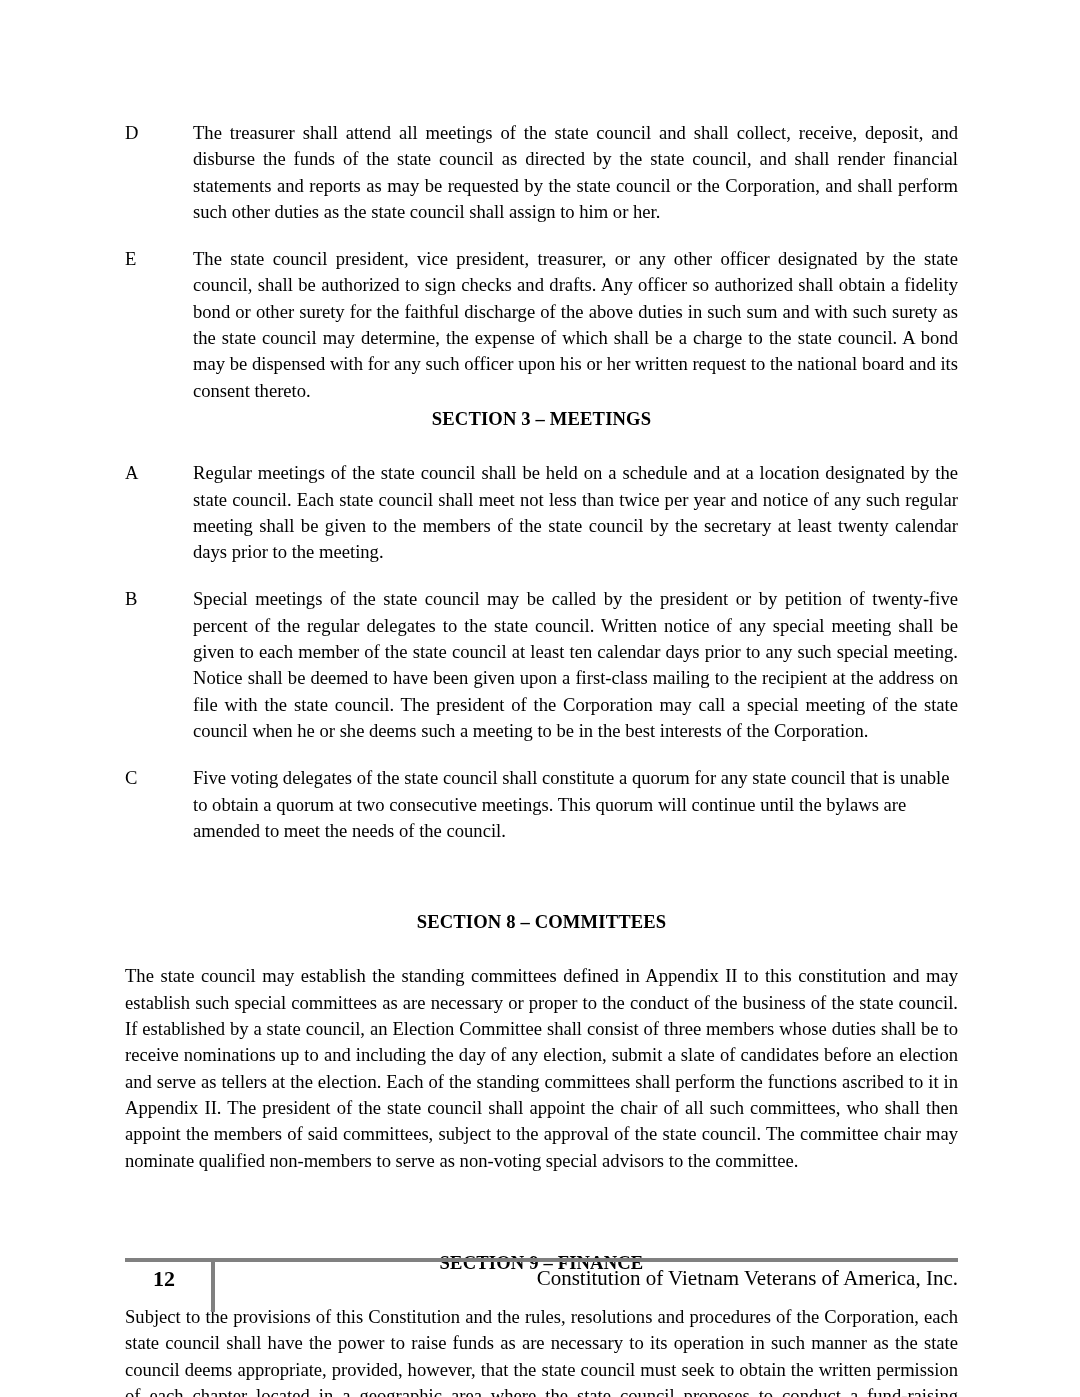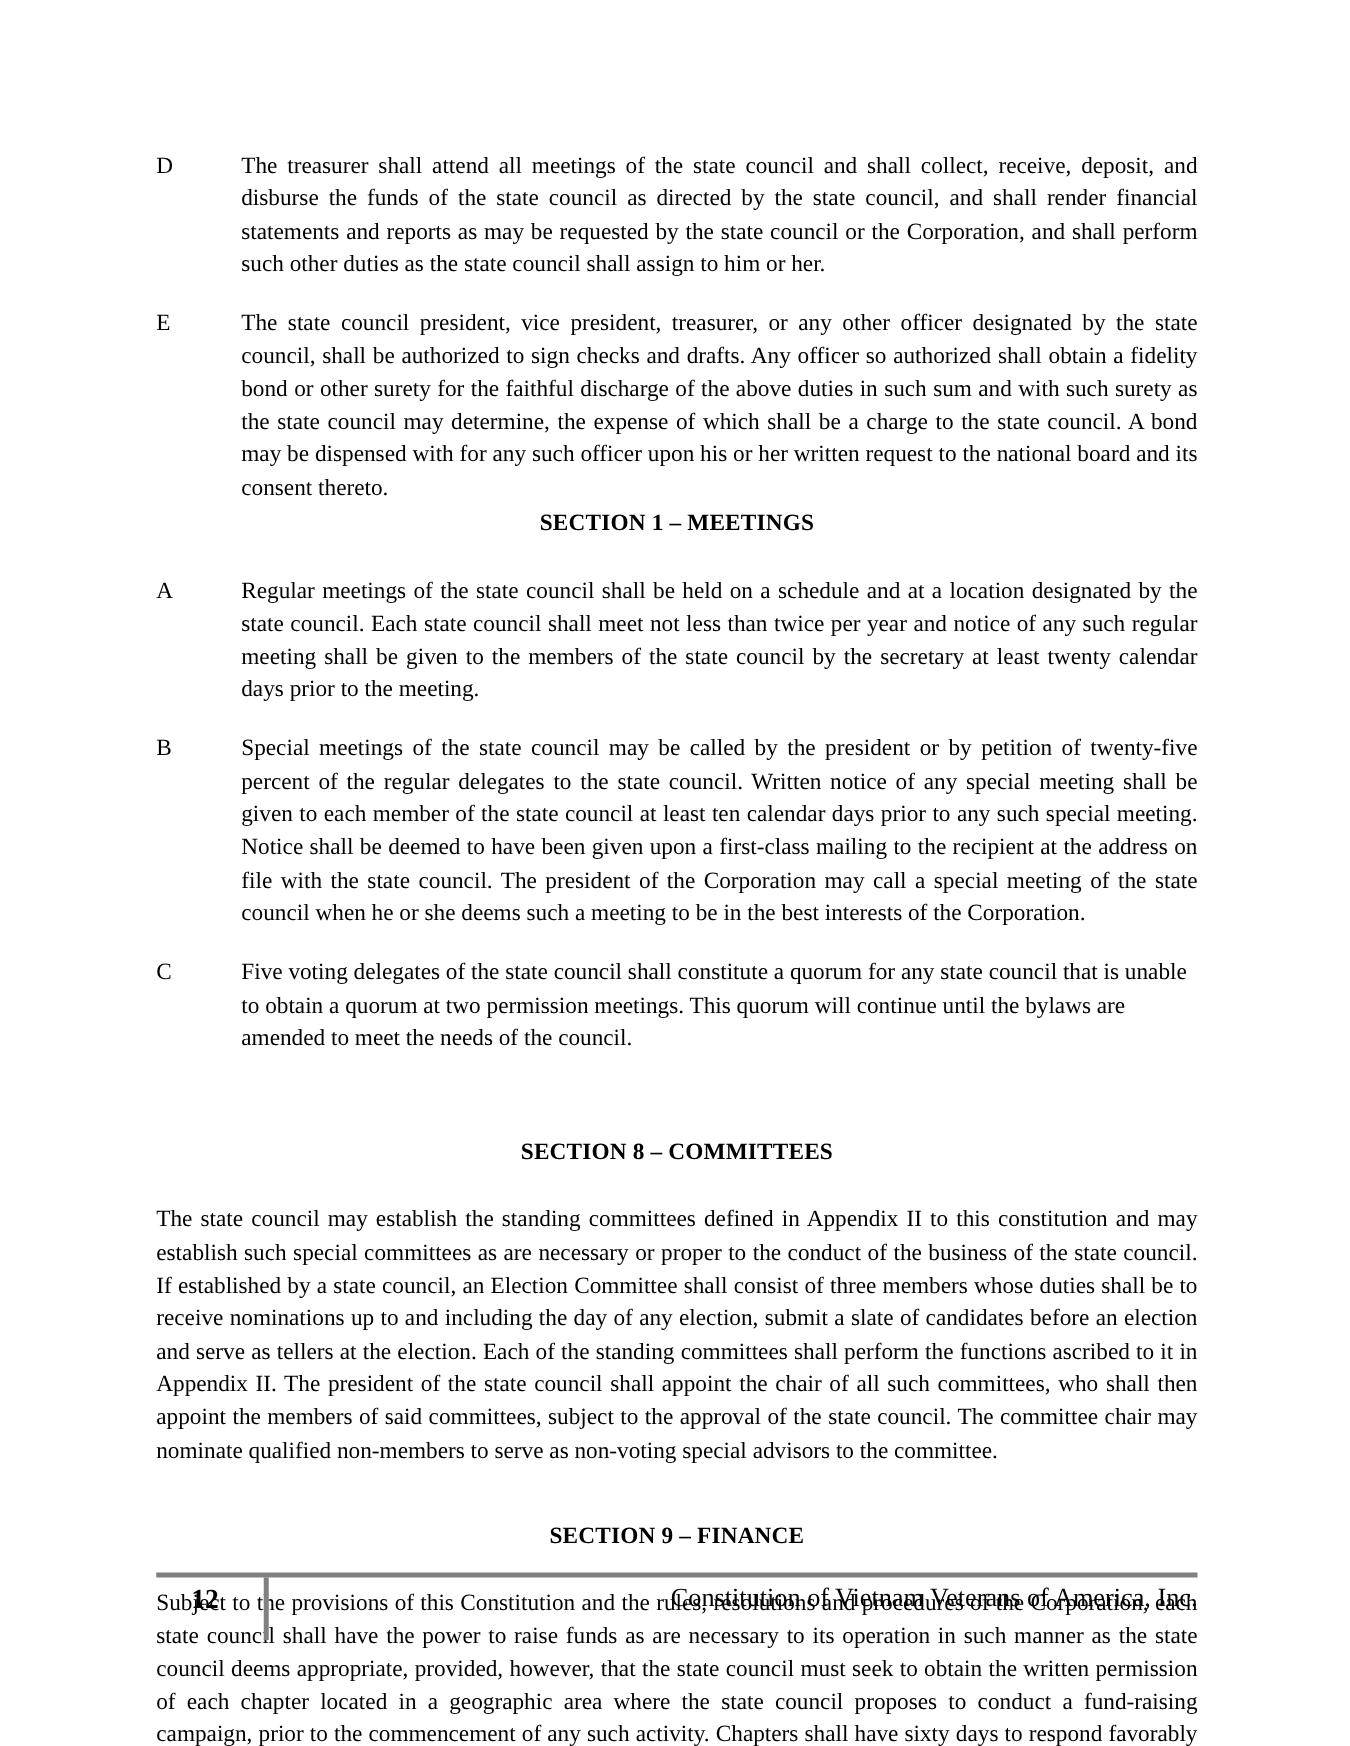--- a/index.html
+++ b/index.html
@@ -72,21 +72,21 @@
 
   
   .para {
     font-size: 18.6px;
     line-height: 1.415;
     text-align: justify;
     text-justify: inter-word;
     margin: 0;
   }
   .para.gap-after {
-    margin-bottom: 12px;
+    margin-bottom: 46px;
   }
 
   .spacer-lg { height: 44px; }
   .spacer-md { height: 30px; }
 
   
   .footer {
     position: absolute;
     left: 125px;
     top: 1258px;
@@ -139,35 +139,35 @@
     <div class="item">
       <span class="label">D</span>
       <span class="body">The treasurer shall attend all meetings of the state council and shall collect, receive, deposit, and disburse the funds of the state council as directed by the state council, and shall render financial statements and reports as may be requested by the state council or the Corporation, and shall perform such other duties as the state council shall assign to him or her.</span>
     </div>
 
     <div class="item tight">
       <span class="label">E</span>
       <span class="body">The state council president, vice president, treasurer, or any other officer designated by the state council, shall be authorized to sign checks and drafts.  Any officer so authorized shall obtain a fidelity bond or other surety for the faithful discharge of the above duties in such sum and with such surety as the state council may determine, the expense of which shall be a charge to the state council.  A bond may be dispensed with for any such officer upon his or her written request to the national board and its consent thereto.</span>
     </div>
 
-    <div class="section-heading spaced-after">SECTION 1 – MEETINGS</div>
+    <div class="section-heading spaced-after">SECTION 3 – MEETINGS</div>
 
     <div class="item">
       <span class="label">A</span>
       <span class="body">Regular meetings of the state council shall be held on a schedule and at a location designated by the state council.  Each state council shall meet not less than twice per year and notice of any such regular meeting shall be given to the members of the state council by the secretary at least twenty calendar days prior to the meeting.</span>
     </div>
 
     <div class="item">
       <span class="label">B</span>
       <span class="body">Special meetings of the state council may be called by the president or by petition of twenty-five percent of the regular delegates to the state council.  Written notice of any special meeting shall be given to each member of the state council at least ten calendar days prior to any such special meeting.  Notice shall be deemed to have been given upon a first-class mailing to the recipient at the address on file with the state council.  The president of the Corporation may call a special meeting of the state council when he or she deems such a meeting to be in the best interests of the Corporation.</span>
     </div>
 
     <div class="item left-aligned">
       <span class="label">C</span>
-      <span class="body">Five voting delegates of the state council shall constitute a quorum for any state council that is unable to obtain a quorum at two permission meetings.  This quorum will continue until the bylaws are amended to meet the needs of the council.</span>
+      <span class="body">Five voting delegates of the state council shall constitute a quorum for any state council that is unable to obtain a quorum at two consecutive meetings.  This quorum will continue until the bylaws are amended to meet the needs of the council.</span>
     </div>
 
     <div class="spacer-lg"></div>
 
     <div class="section-heading spaced-after">SECTION 8 – COMMITTEES</div>
 
     <p class="para gap-after">The state council may establish the standing committees defined in Appendix II to this constitution and may establish such special committees as are necessary or proper to the conduct of the business of the state council.  If established by a state council, an Election Committee shall consist of three members whose duties shall be to receive nominations up to and including the day of any election, submit a slate of candidates before an election and serve as tellers at the election.    Each of the standing committees shall perform the functions ascribed to it in Appendix II.  The president of the state council shall appoint the chair of all such committees, who shall then appoint the members of said committees, subject to the approval of the state council.  The committee chair may nominate qualified non-members to serve as non-voting special advisors to the committee.</p>
 
     <div class="spacer-md"></div>
 

